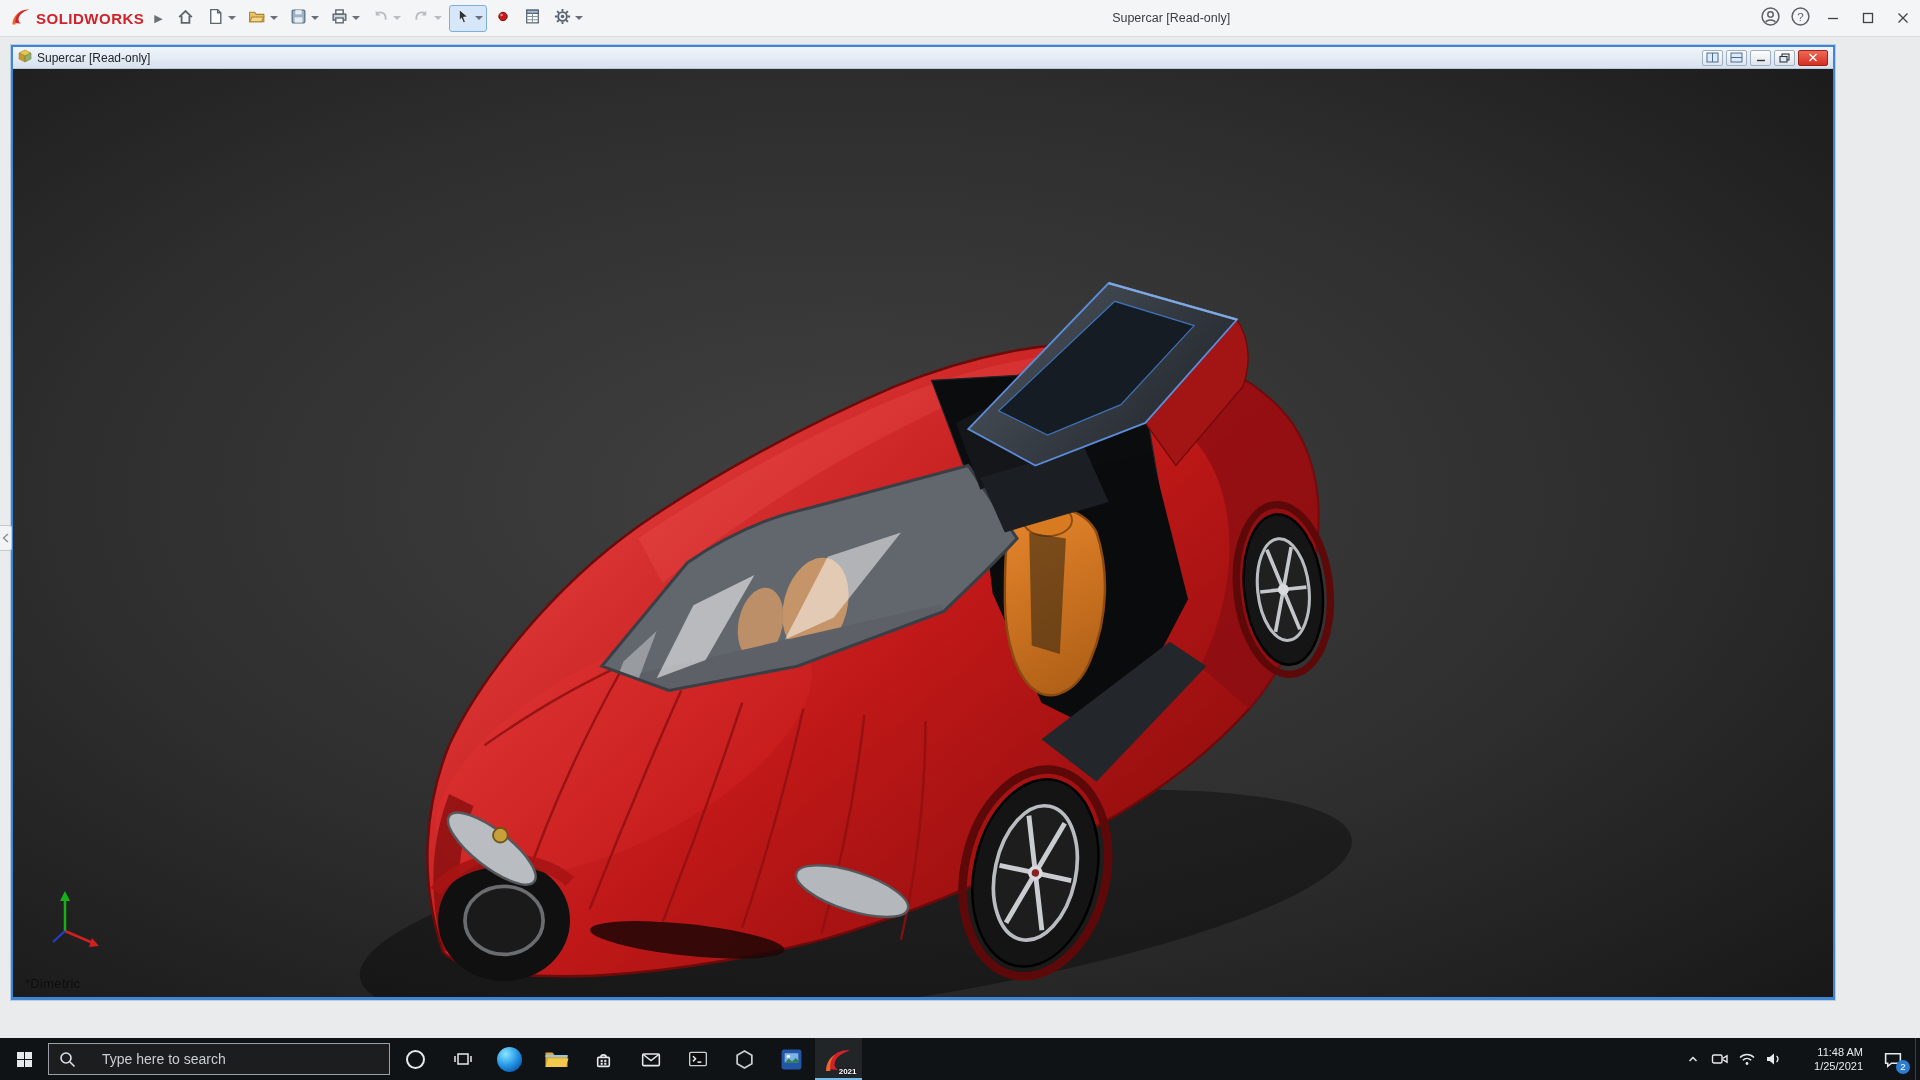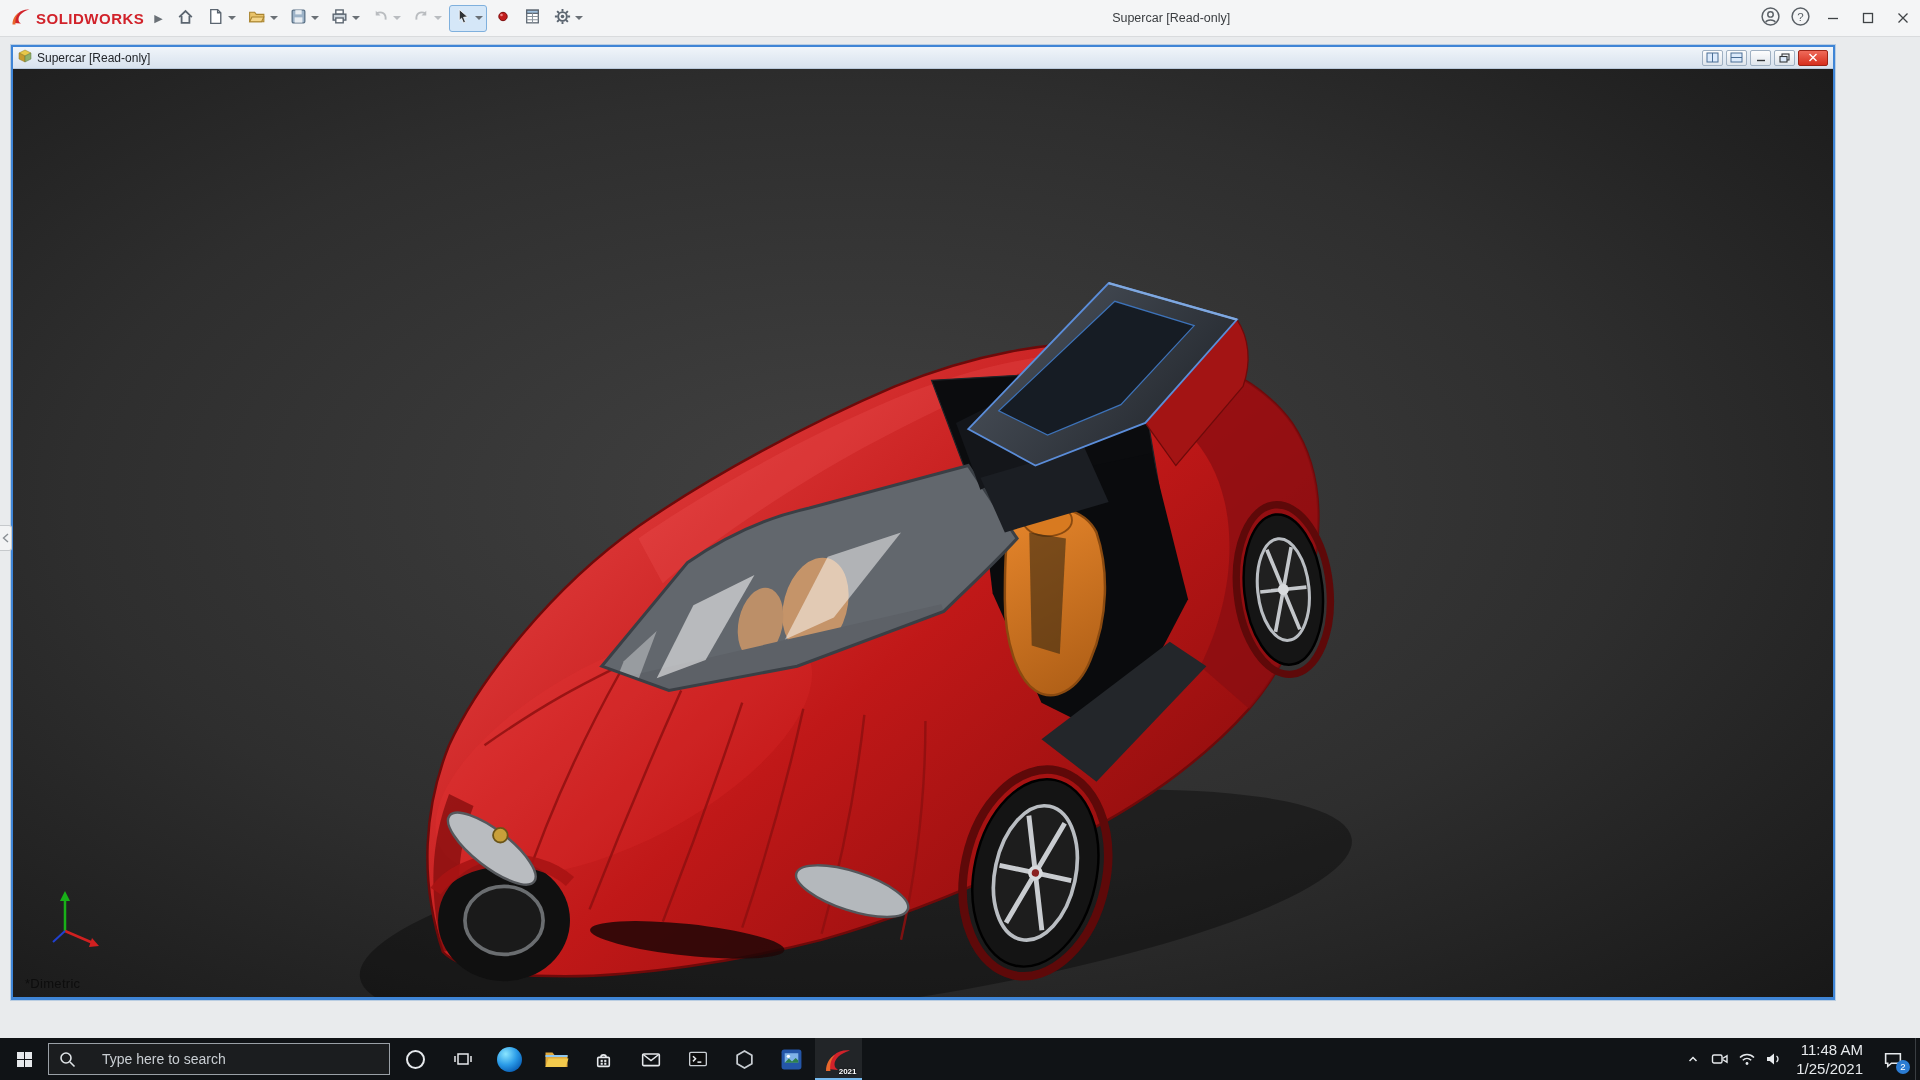--- a/index.html
+++ b/index.html
@@ -52,21 +52,21 @@
   .tb-search span { font-size:14px; color:#c9ced3; }
   .tb-app { width:47px; display:flex; align-items:center; justify-content:center; position:relative; }
   .tb-app.active { background:rgba(255,255,255,.08); box-shadow:inset 0 -2px 0 #76b9ed; }
   .edge-circle { width:25px; height:25px; border-radius:50%;
     background:radial-gradient(circle at 35% 28%, #8ae6ff, #2b9ce8 45%, #0b62b8 78%, #084a8c); }
   .cortana-ring { width:19px; height:19px; border-radius:50%; border:2.5px solid #e6e9ec; }
   .sw-tile { position:relative; width:32px; height:30px; }
   .sw-year { position:absolute; right:-2px; bottom:-2px; font-size:8px; color:#fff; text-shadow:0 0 2px #000; font-weight:bold;padding-left:48px; }
   .tray { margin-left:auto; display:flex; align-items:center; }
   .tray-btn { width:27px; height:42px; display:flex; align-items:center; justify-content:center; }
-  .tray-clock { width:70px; text-align:right; font-size:15px; line-height:1.3; margin:0 8px 0 6px; }
+  .tray-clock { width:70px; text-align:right; font-size:11px; line-height:1.3; margin:0 8px 0 6px; }
   .tray-action { position:relative; width:44px; height:42px; display:flex; align-items:center; justify-content:center; }
   .badge { position:absolute; right:5px; bottom:6px; min-width:14px; height:14px; border-radius:8px;
     background:#2b7cd3; color:#fff; font-size:9.5px; line-height:14px; text-align:center; padding:0 2px; }
   .desktop-sliver { width:5px; height:42px; border-left:1px solid #3a3e42; }
 </style>
 </head>
 <body>
 
 <div class="screen">
 

